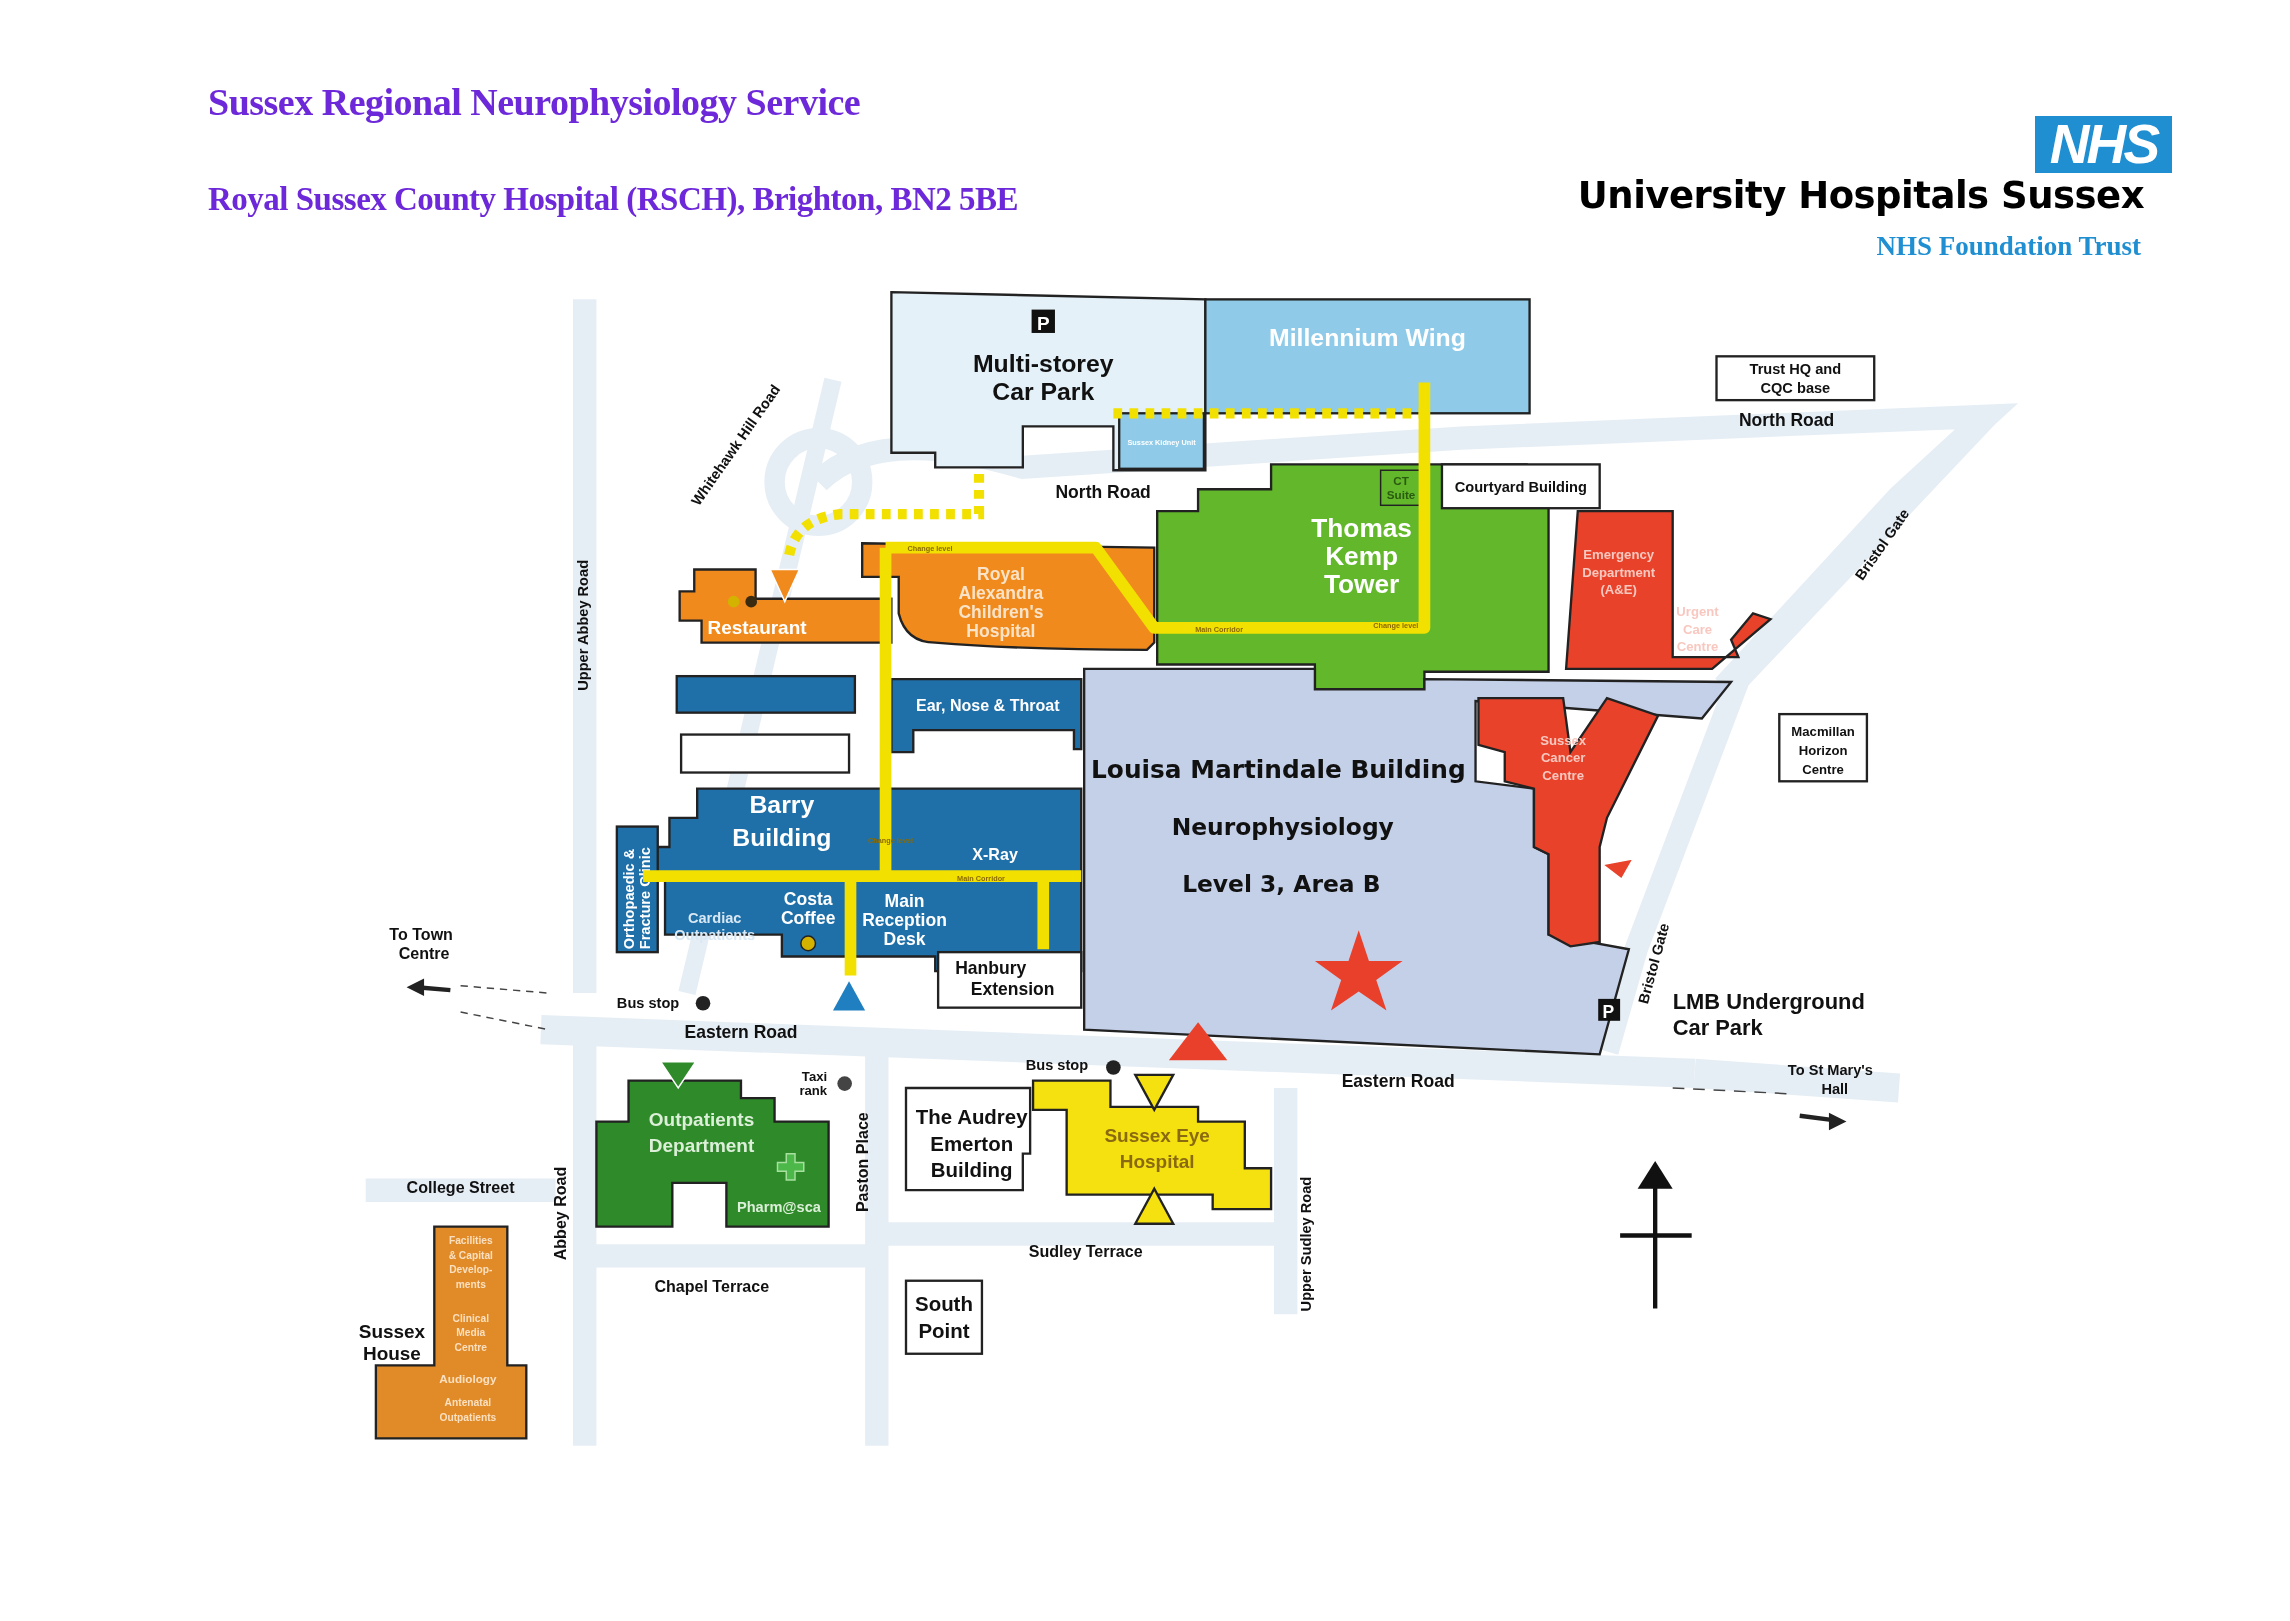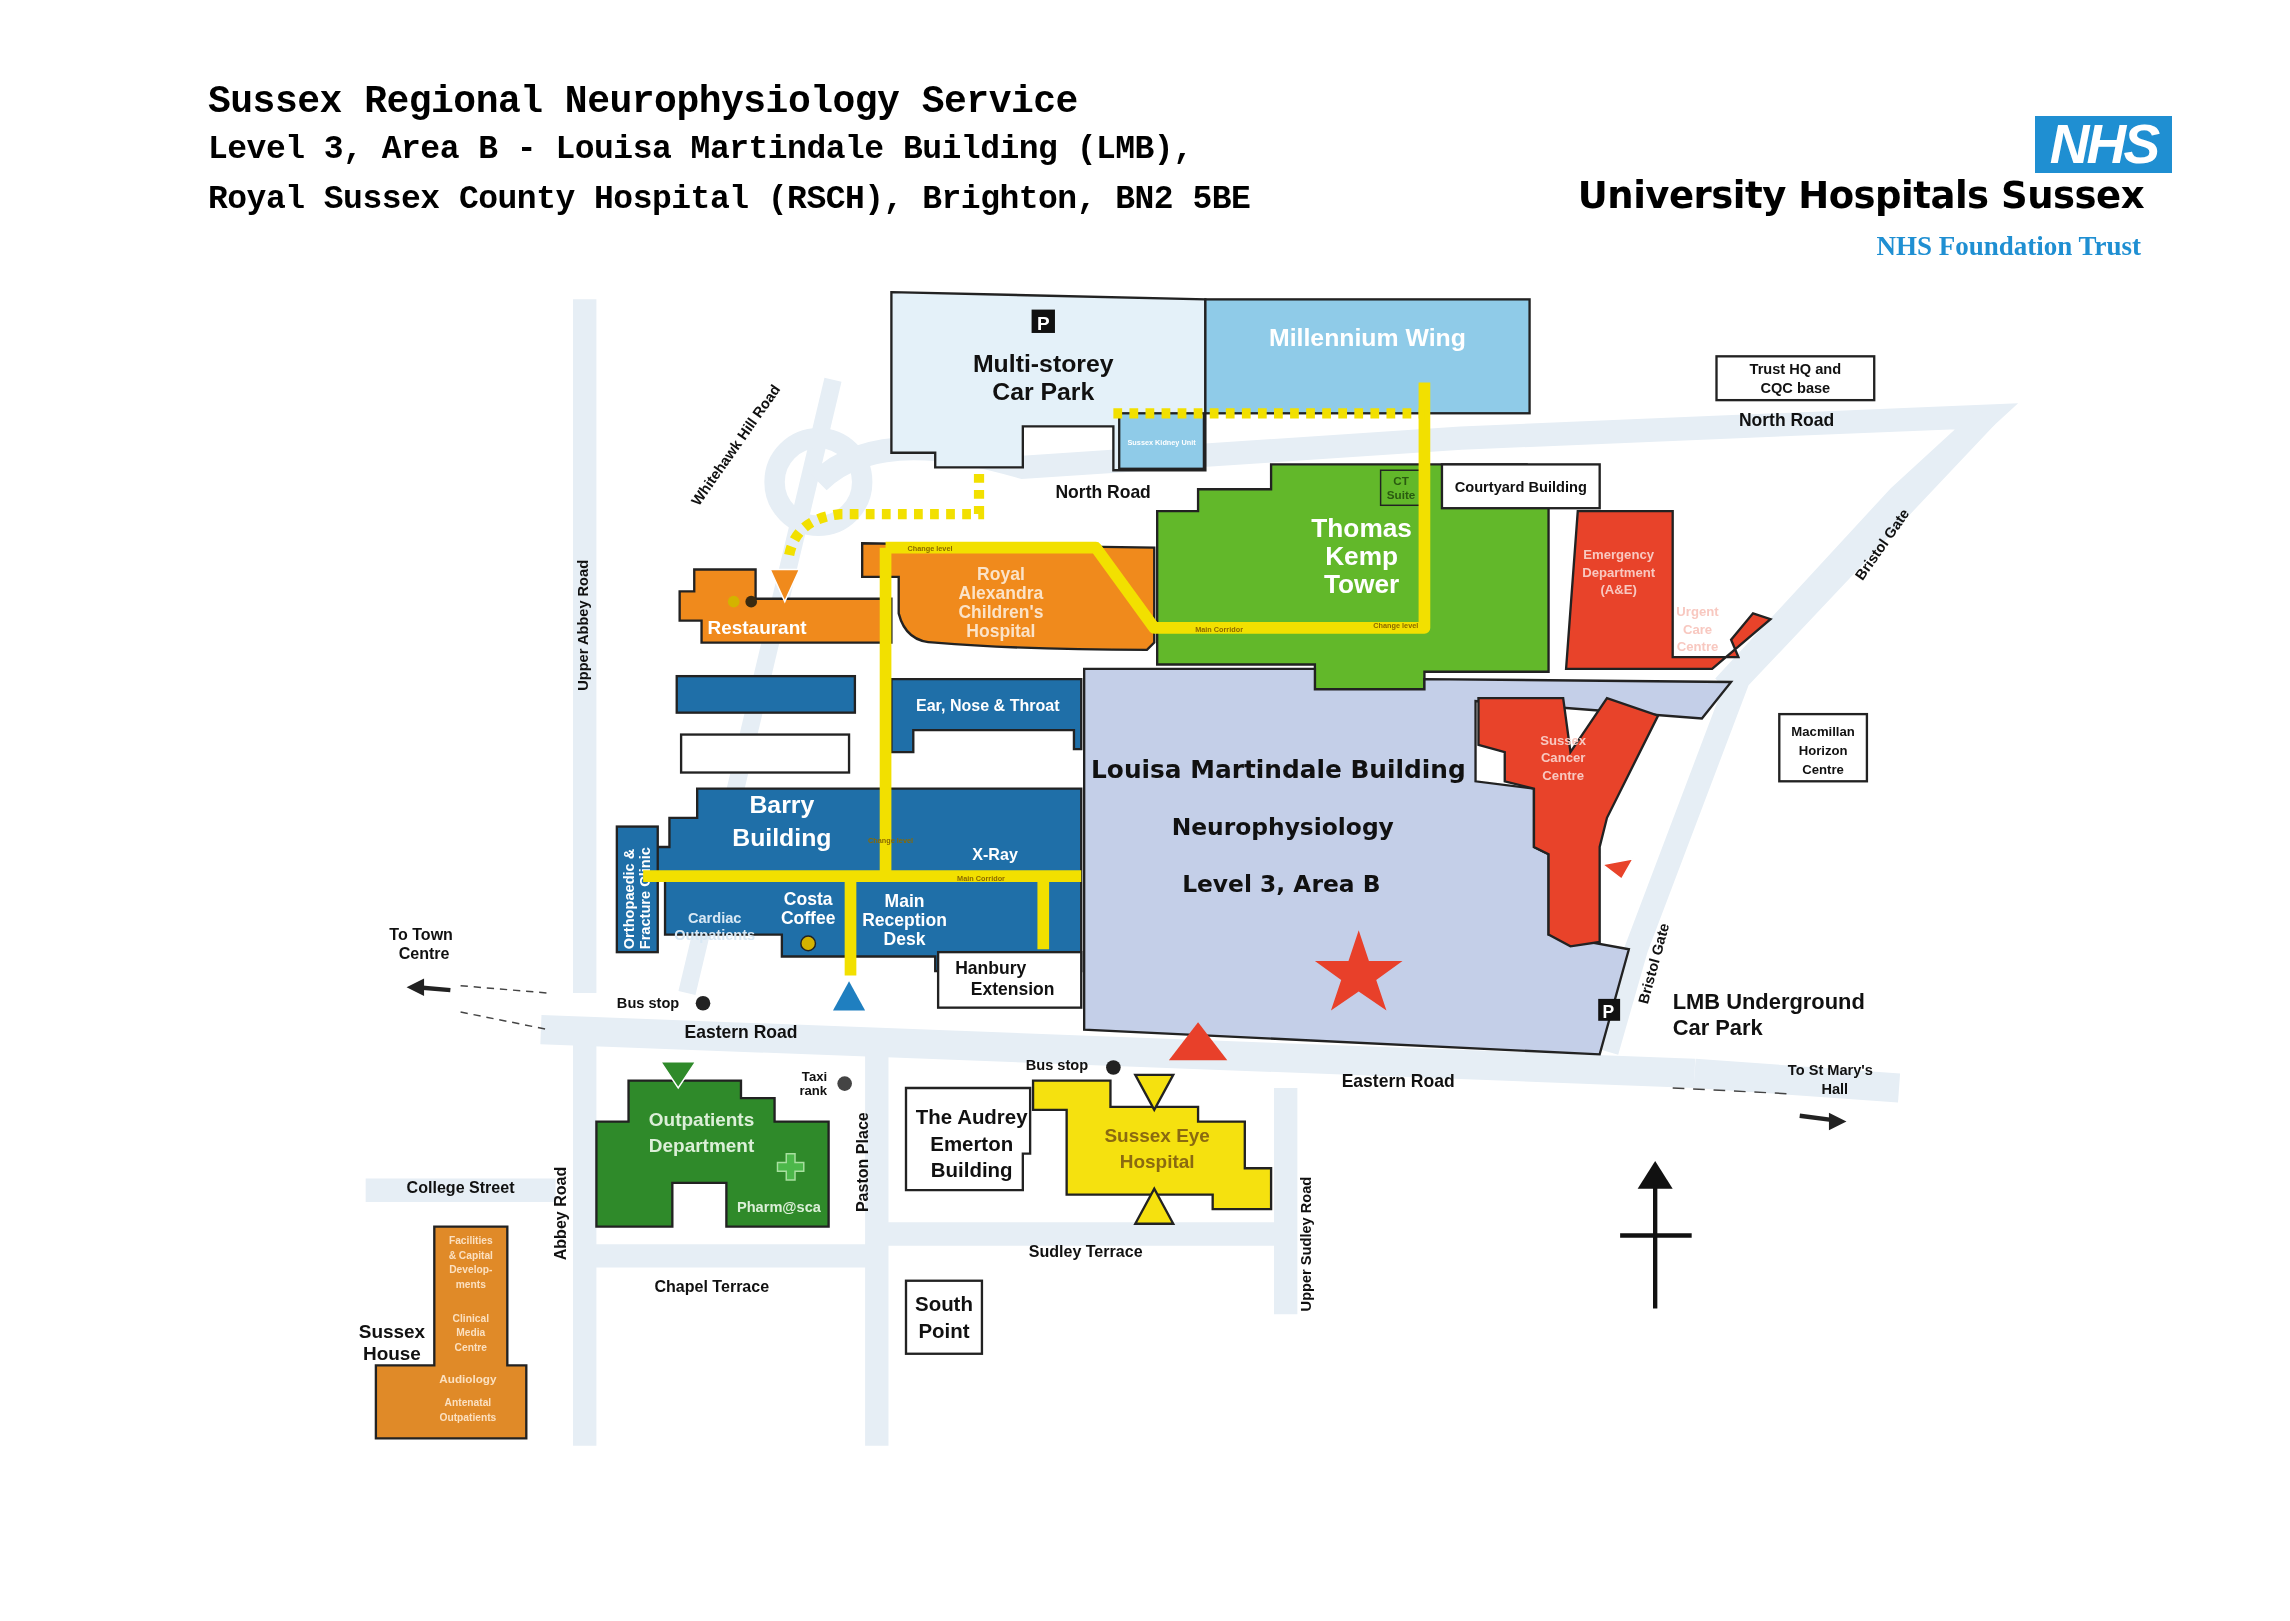--- a/index.html
+++ b/index.html
@@ -1,37 +1,36 @@
 <!DOCTYPE html>
 <html><head>
 <meta charset="utf-8">
 <style>
   html, body { margin:0; padding:0; background:#ffffff; }
   body { width:2291px; height:1621px; position:relative; overflow:hidden; font-family:"Liberation Sans", sans-serif; }
   #page { position:absolute; left:0; top:0; width:2291px; height:1621px; }
-  .hdr { position:absolute; font-family:Liberation Mono, monospace; color:#000000; font-weight:bold; white-space:nowrap; }
+  .hdr { position:absolute; font-family:Liberation Serif, serif; color:#6d28d9; font-weight:bold; white-space:nowrap; }
   #title { left:208px; top:80px; font-size:38px; letter-spacing:-0.5px; }
   #sub1 { left:208px; top:131px; font-size:33px; letter-spacing:-0.5px; }
   #sub2 { left:208px; top:181px; font-size:33px; letter-spacing:-0.5px; }
   #nhs-box { position:absolute; left:2007px; top:116px; width:137px; height:57px; background:#1f8fd2; color:#fff; font-family:"Liberation Sans", sans-serif; font-weight:bold; font-style:italic; font-size:55px; line-height:57px; text-align:center; letter-spacing:-2.9px;margin-left:28px; }
   #trust-name { position:absolute; right:147px; top:174px; font-family:"DejaVu Sans", sans-serif; font-weight:bold; font-size:37px; color:#000000; white-space:nowrap; letter-spacing:-0.5px; }
   #trust-sub { position:absolute; right:150px; top:231px; font-family:Liberation Serif, serif; font-weight:bold; font-size:27px; color:#1f8fd2; white-space:nowrap; }
   svg#map { position:absolute; left:0; top:0; }
   svg text { font-family:"Liberation Sans", sans-serif; font-weight:bold; }
   .lbl-dark { fill:#111; }
   .lbl-white { fill:#ffffff; }
   .road { fill:none; stroke:#e6eef5; stroke-width:16; }
   .bld { stroke:#222; stroke-width:1.6; }
 </style>
 </head>
 <body>
 
 <div id="page">
   <div class="hdr" id="title">Sussex Regional Neurophysiology Service</div>
-  <div class="hdr" id="sub1">Level 3, Area B - Louisa Martindale Building (LMB),</div>
   <div class="hdr" id="sub2">Royal Sussex County Hospital (RSCH), Brighton, BN2 5BE</div>
 
   <div id="nhs-box">NHS</div>
   <div id="trust-name">University Hospitals Sussex</div>
   <div id="trust-sub">NHS Foundation Trust</div>
 
   <svg id="map" width="2291" height="1621" viewBox="0 0 1568 1110">
 
     <g>
       <line x1="400" y1="205" x2="400" y2="680" class="road"></line>

